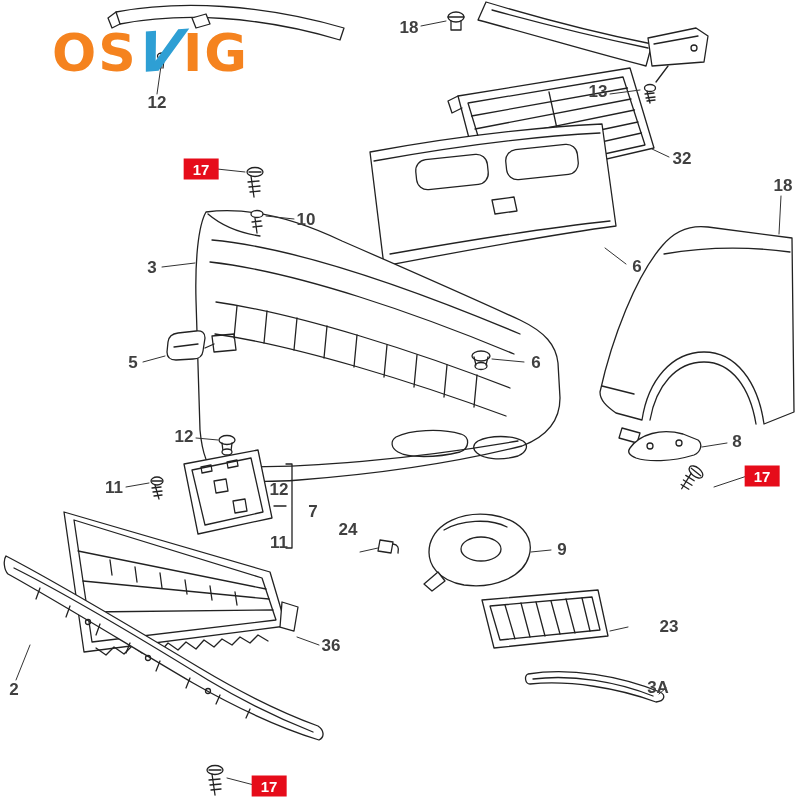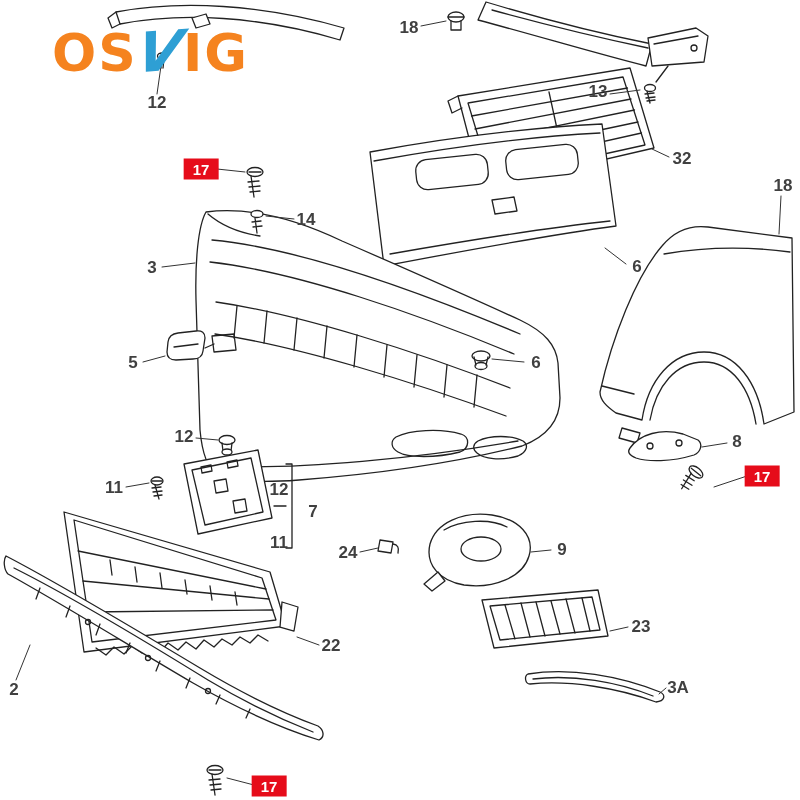--- a/index.html
+++ b/index.html
@@ -242,32 +242,32 @@
 
   <div class="logo"><span class="o">OS</span><span class="v">V</span><span class="o">IG</span></div>
 
   <div class="lbl" style="left:157px;top:103px">12</div>
   <div class="lbl" style="left:409px;top:28px">18</div>
   <div class="lbl" style="left:598px;top:92px">13</div>
   <div class="lbl" style="left:682px;top:159px">32</div>
   <div class="lbl" style="left:637px;top:267px">6</div>
   <div class="lbl" style="left:783px;top:186px">18</div>
   <div class="lbl red" style="left:201px;top:169px">17</div>
-  <div class="lbl" style="left:306px;top:220px">14</div>
+  <div class="lbl" style="left:306px;top:220px">10</div>
   <div class="lbl" style="left:152px;top:268px">3</div>
   <div class="lbl" style="left:133px;top:363px">5</div>
   <div class="lbl" style="left:536px;top:363px">6</div>
   <div class="lbl" style="left:184px;top:437px">12</div>
   <div class="lbl" style="left:114px;top:488px">11</div>
   <div class="lbl" style="left:279px;top:490px">12</div>
   <div class="lbl" style="left:313px;top:512px">7</div>
   <div class="lbl" style="left:279px;top:543px">11</div>
-  <div class="lbl" style="left:348px;top:553px">24</div>
+  <div class="lbl" style="left:348px;top:530px">24</div>
   <div class="lbl" style="left:562px;top:550px">9</div>
   <div class="lbl" style="left:737px;top:442px">8</div>
   <div class="lbl red" style="left:762px;top:476px">17</div>
-  <div class="lbl" style="left:331px;top:646px">22</div>
-  <div class="lbl" style="left:641px;top:627px">23</div>
-  <div class="lbl" style="left:678px;top:688px">3A</div>
+  <div class="lbl" style="left:331px;top:646px">36</div>
+  <div class="lbl" style="left:669px;top:627px">23</div>
+  <div class="lbl" style="left:658px;top:688px">3A</div>
   <div class="lbl" style="left:14px;top:690px">2</div>
   <div class="lbl red" style="left:269px;top:786px">17</div>
 
 </div>
 
 </body></html>

